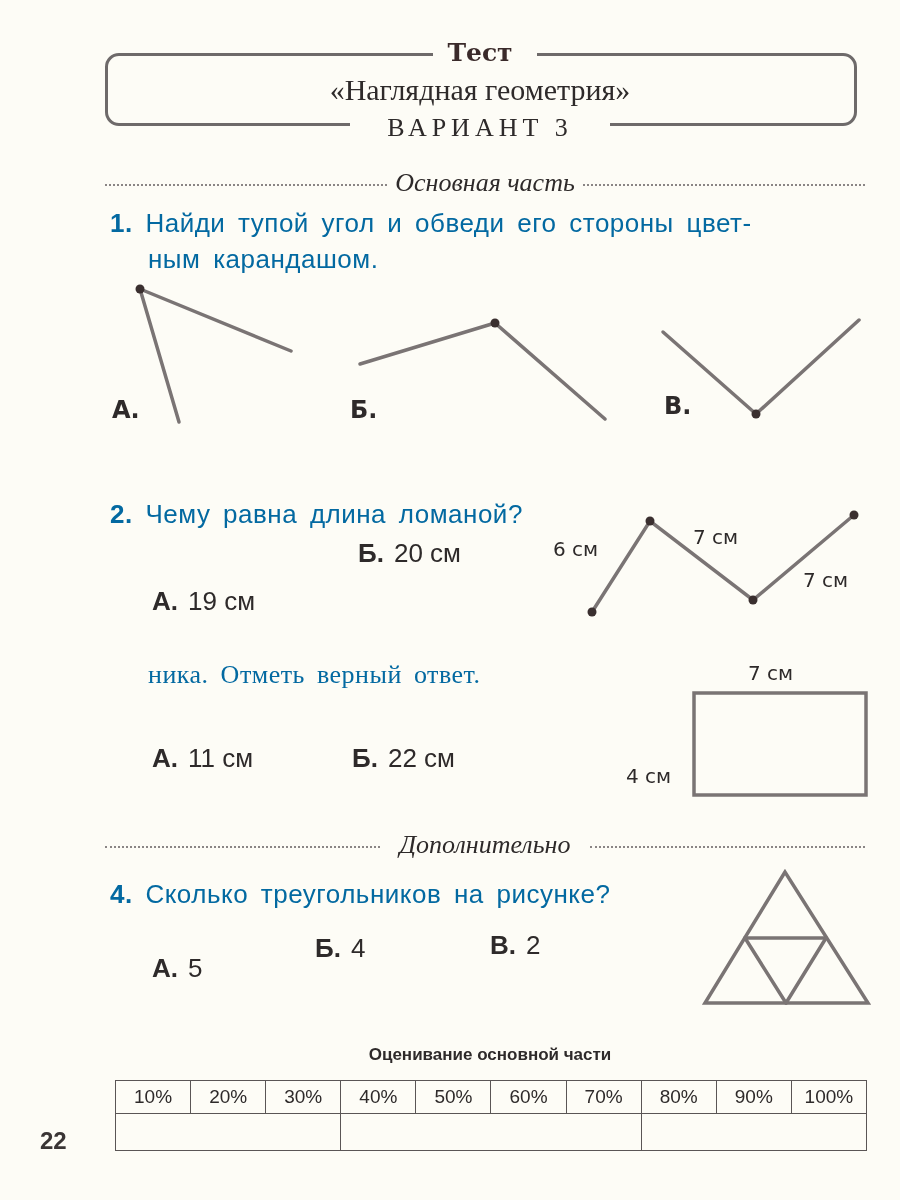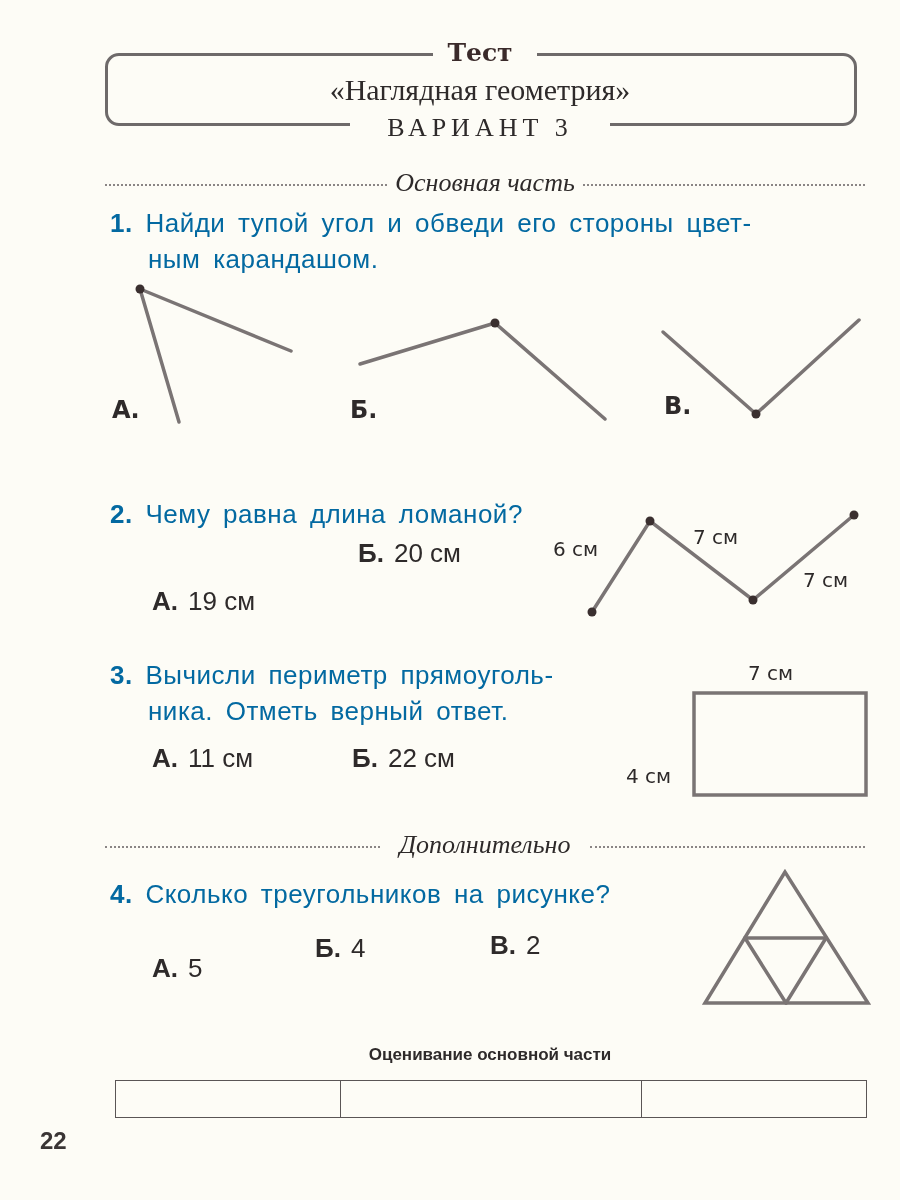--- a/index.html
+++ b/index.html
@@ -101,23 +101,21 @@
   <span class="letter">А.</span><span>19 см</span>
 </div>
 <div class="opt" style="left:335px; top:538px;margin-left:23px;">
   <span class="letter">Б.</span><span>20 см</span>
 </div>
 <div class="dim" style="left:553px; top:537px;">6 см</div>
 <div class="dim" style="left:693px; top:525px;">7 см</div>
 <div class="dim" style="left:803px; top:568px;">7 см</div>
 
 <div class="q" style="left:110px; top:657px;">
-  <div><span class="num">3.</span>
-    <span>Вычисли периметр прямоуголь-</span></div>
-  <div style="padding-left:38px;"><span>ника. Отметь верный ответ.</span></div>
+  <div style="padding-left:38px;font-family:Liberation Serif, serif;"><span>ника. Отметь верный ответ.</span></div>
 </div>
 <div class="opt" style="left:152px; top:743px;">
   <span class="letter">А.</span><span>11 см</span>
 </div>
 <div class="opt" style="left:352px; top:743px;">
   <span class="letter">Б.</span><span>22 см</span>
 </div>
 <div class="dim" style="left:748px; top:661px;">7 см</div>
 <div class="dim" style="left:626px; top:732px;margin-top:32px;">4 см</div>
 
@@ -189,20 +187,32 @@
       <col>
       <col>
       <col>
       <col>
       <col>
       <col>
       <col>
       <col>
   </colgroup>
   <tbody>
+      <tr>
+    <td>10%</td>
+    <td>20%</td>
+    <td>30%</td>
+    <td>40%</td>
+    <td>50%</td>
+    <td>60%</td>
+    <td>70%</td>
+    <td>80%</td>
+    <td>90%</td>
+    <td>100%</td>
+  </tr>
   <tr class="blank">
     <td colspan="3"></td>
     <td colspan="4" style="width:auto"></td>
     <td colspan="3"></td>
   </tr>
 </tbody>
   </table>
 
 <div class="page-num">22</div>
 

